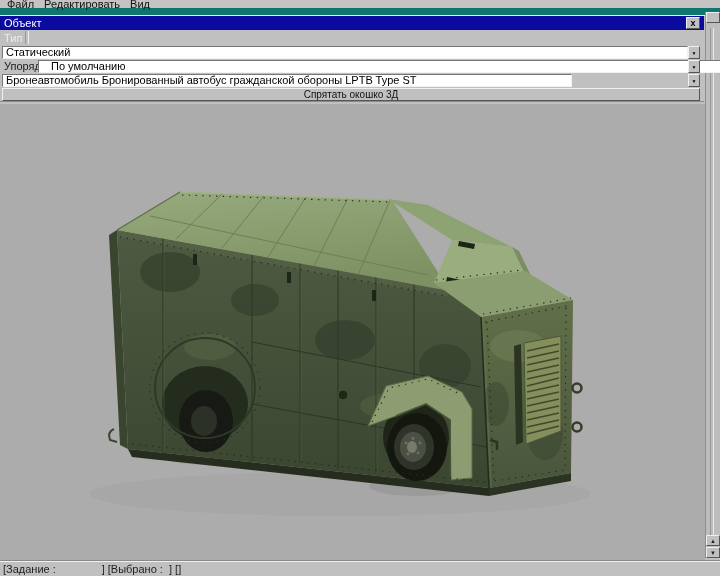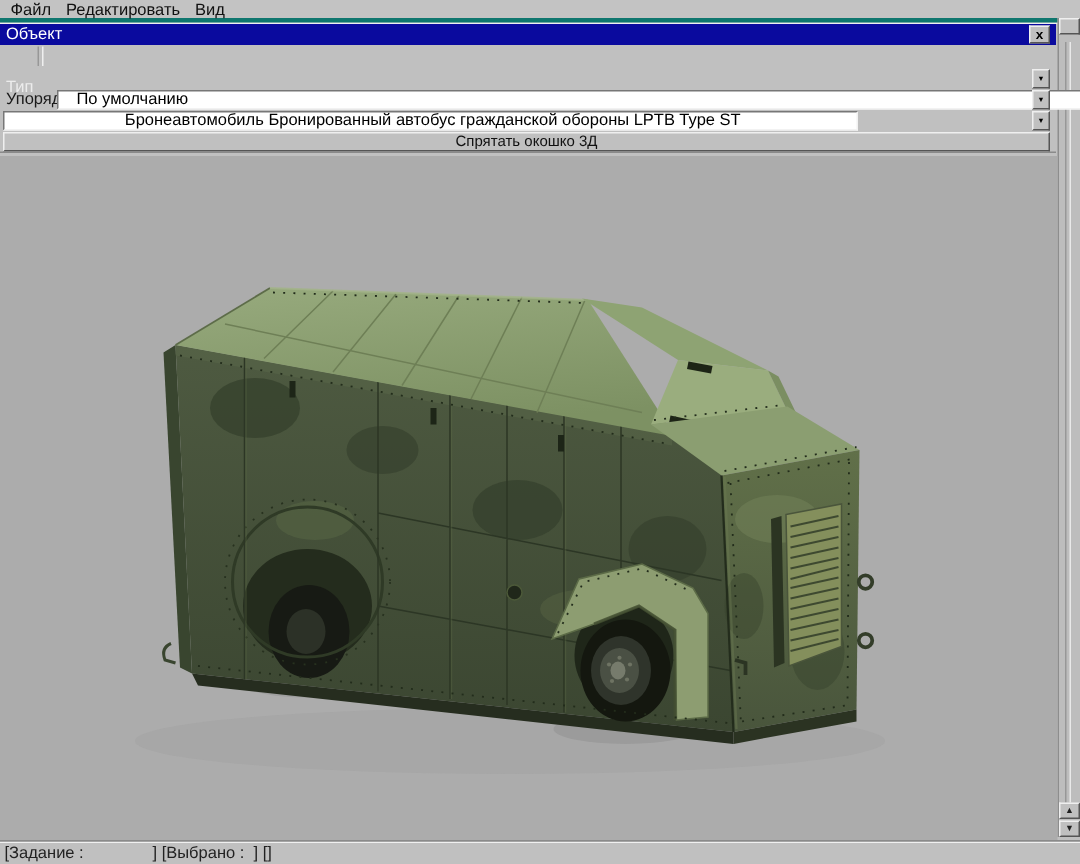--- a/index.html
+++ b/index.html
@@ -5,23 +5,23 @@
   html,body{margin:0;padding:0;}
   .screen{
     position:relative;width:720px;height:576px;overflow:hidden;
     background:#c0c0c0;
     font-family:"Liberation Sans", sans-serif;font-size:11px;color:#111;
     -webkit-font-smoothing:none;
   }
   
   .menubar{
     position:absolute;left:0;top:0;width:720px;height:15px;
-    background:#c3c3c3;border-bottom:3px solid #0f766e;
+    background:#c3c3c3;border-bottom:7px solid #0f766e;
     box-shadow:0 1px 0 #f0f0f0;
-    display:flex;padding-left:2px;box-sizing:border-box;
+    display:flex;align-items:center;padding-left:2px;box-sizing:border-box;
   }
   .menu-item{padding:0 5px;line-height:14px;cursor:default;}
   
   .titlebar{
     position:absolute;left:0;top:16px;width:704px;height:14px;
     background:#0a0a9e;
   }
   .titlebar-text{
     position:absolute;left:4px;top:1px;color:#fff;font-weight:normal;line-height:12px;
   }
@@ -42,21 +42,21 @@
   }
   .strip-groove{
     position:absolute;left:4px;top:16px;width:2px;height:512px;
     border-left:1px solid #979797;border-right:1px solid #e9e9e9;
   }
   .strip-btn{position:absolute;left:0;width:14px;height:11px;font-size:6px;line-height:10px;color:#222;}
   .strip-btn.top{top:0;}
   .strip-btn.b1{bottom:12px;}
   .strip-btn.b2{bottom:0;}
   
-  .tab-label{position:absolute;left:4px;top:32px;color:#ececec;line-height:12px;margin-top:20px;}
+  .tab-label{position:absolute;left:4px;top:32px;color:#ececec;line-height:12px;}
   .tab-divider{position:absolute;left:25px;top:31px;height:13px;width:2px;
     border-left:1px solid #979797;border-right:1px solid #efefef;}
   
   .field{
     position:absolute;height:13px;background:#fff;box-sizing:border-box;
     border-top:1px solid #777;border-left:1px solid #777;
     border-bottom:1px solid #f2f2f2;border-right:1px solid #f2f2f2;
     line-height:11px;padding:0 0 0 3px;white-space:nowrap;overflow:hidden;color:#000;
   }
   .drop-btn{position:absolute;width:12px;height:13px;font-size:5px;line-height:12px;color:#000;}
@@ -102,27 +102,28 @@
   <div class="right-strip">
     <span class="btn3d strip-btn top"></span>
     <span class="strip-groove"></span>
     <span class="btn3d strip-btn b1">▲</span>
     <span class="btn3d strip-btn b2">▼</span>
   </div>
 
   <span class="tab-label">Тип</span>
   <span class="tab-divider"></span>
 
+  <div class="field" style="left:2px;top:46px;width:686px;">Статический</div>
   <span class="btn3d drop-btn" style="left:688px;top:46px;">▼</span>
 
   <span class="row-label" style="top:60px;">Упорядс:</span>
   <div class="field" style="left:38px;top:60px;width:718px;padding-left:12px;">По умолчанию</div>
   <span class="btn3d drop-btn" style="left:688px;top:60px;">▼</span>
 
-  <div class="field" style="left:2px;top:74px;width:570px;text-align:center;">Бронеавтомобиль Бронированный автобус гражданской обороны LPTB Type ST</div>
+  <div class="field" style="left:2px;top:74px;width:570px;">Бронеавтомобиль Бронированный автобус гражданской обороны LPTB Type ST</div>
   <span class="btn3d drop-btn" style="left:688px;top:74px;">▼</span>
 
   <div class="btn3d wide-btn">Спрятать окошко 3Д</div>
 
   <div class="divider"></div>
 
   <div class="viewport">
     <svg width="705" height="456" viewBox="0 0 705 456">
       <defs>
         <linearGradient id="gSide" x1="0" y1="0" x2="0" y2="1">

